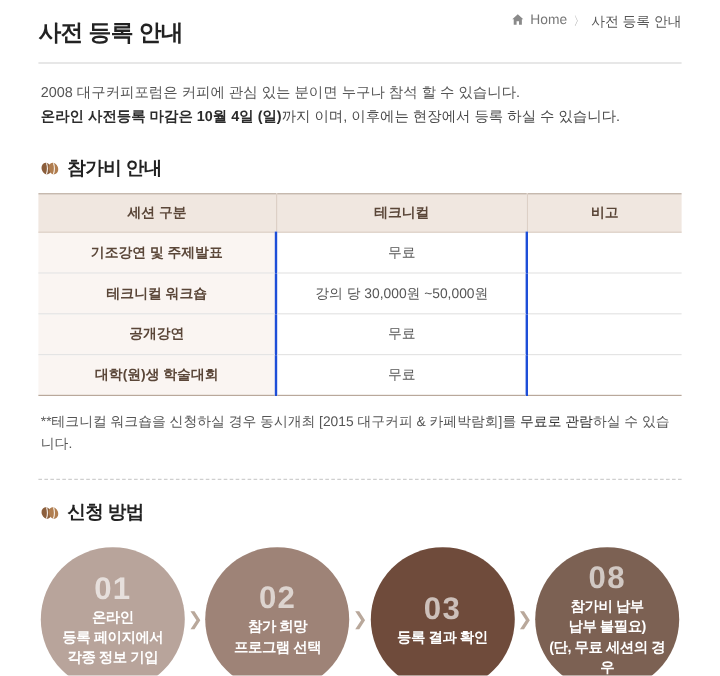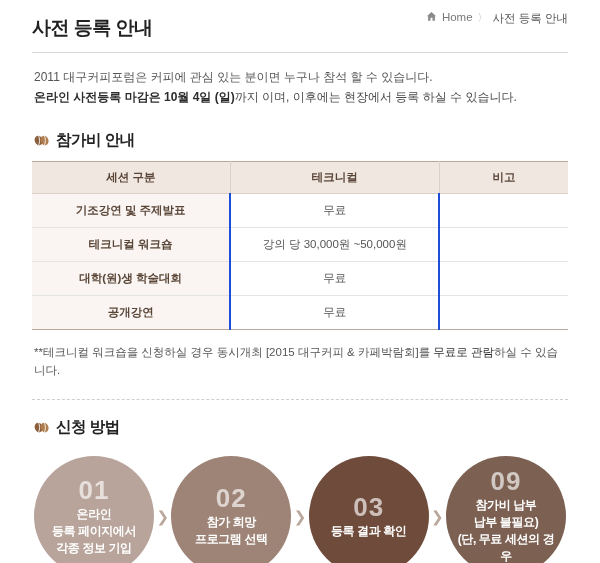--- a/index.html
+++ b/index.html
@@ -192,21 +192,21 @@
           <path d="M6 1 L11 5.6 L9.7 5.6 L9.7 10.5 L7.1 10.5 L7.1 7.4 L4.9 7.4 L4.9 10.5 L2.3 10.5 L2.3 5.6 L1 5.6 Z" fill="#8a8a8a"></path>
         </svg>
       </span>
       <span>Home</span>
       <span class="crumb-sep">〉</span>
       <span class="crumb-current">사전 등록 안내</span>
     </div>
   </div>
 
   <div class="intro">
-    <div>2011 대구커피포럼은 커피에 관심 있는 분이면 누구나 참석 할 수 있습니다.</div>
+    <div>2008 대구커피포럼은 커피에 관심 있는 분이면 누구나 참석 할 수 있습니다.</div>
     <div class="line2"><span class="hl">온라인 사전등록 마감은 </span><span class="bold-date">10월 4일 (일)</span><span>까지 이며, 이후에는 현장에서 등록 하실 수 있습니다.</span></div>
   </div>
 
   <div class="section">
     <div class="sec-head">
       <span class="bean-icon">
         <svg width="15" height="15" viewBox="0 0 16 16" aria-hidden="true">
           <ellipse cx="5" cy="8" rx="4.2" ry="5.2" transform="rotate(-20 5 8)" fill="#8b5e3c"></ellipse>
           <path d="M5 3.2 C6.2 5.5 6.2 10.5 5 12.8" stroke="#f5efe9" stroke-width="1" fill="none"></path>
           <ellipse cx="11.2" cy="8" rx="4.2" ry="5.2" transform="rotate(-20 11.2 8)" fill="#b07d4f"></ellipse>
@@ -234,26 +234,26 @@
           <td class="sess">기조강연 및 주제발표</td>
           <td>무료</td>
           <td></td>
         </tr>
         <tr>
           <td class="sess">테크니컬 워크숍</td>
           <td>강의 당 30,000원 ~50,000원</td>
           <td></td>
         </tr>
         <tr>
-          <td class="sess">대학(원)생 학술대회</td>
+          <td class="sess">공개강연</td>
           <td>무료</td>
           <td></td>
         </tr>
         <tr>
-          <td class="sess">공개강연</td>
+          <td class="sess">대학(원)생 학술대회</td>
           <td>무료</td>
           <td></td>
         </tr>
       </tbody>
     </table>
 
     <div class="note"><span>**테크니컬 워크숍을 신청하실 경우 동시개최 [2015 대구커피 &amp; 카페박람회]를 </span><span class="em">무료로 관람</span><span>하실 수 있습니다.</span></div>
   </div>
 
   <hr class="divider">
@@ -290,21 +290,21 @@
       </div>
       <div class="arrow">❯</div>
       <div class="circle" id="step2" style="background: rgb(111, 75, 59);">
         <div class="num">03</div>
         <div class="txt" id="step2txt">
             <div>등록 결과 확인</div>
           </div>
       </div>
       <div class="arrow">❯</div>
       <div class="circle" id="step3" style="background: rgb(124, 97, 83);">
-        <div class="num">09</div>
+        <div class="num">08</div>
         <div class="txt" id="step3txt">
             <div>참가비 납부</div>
             <div>납부 불필요)</div>
             <div>(단, 무료 세션의 경우</div>
           </div>
       </div>
     </div>
   </div>
 
 </div>

